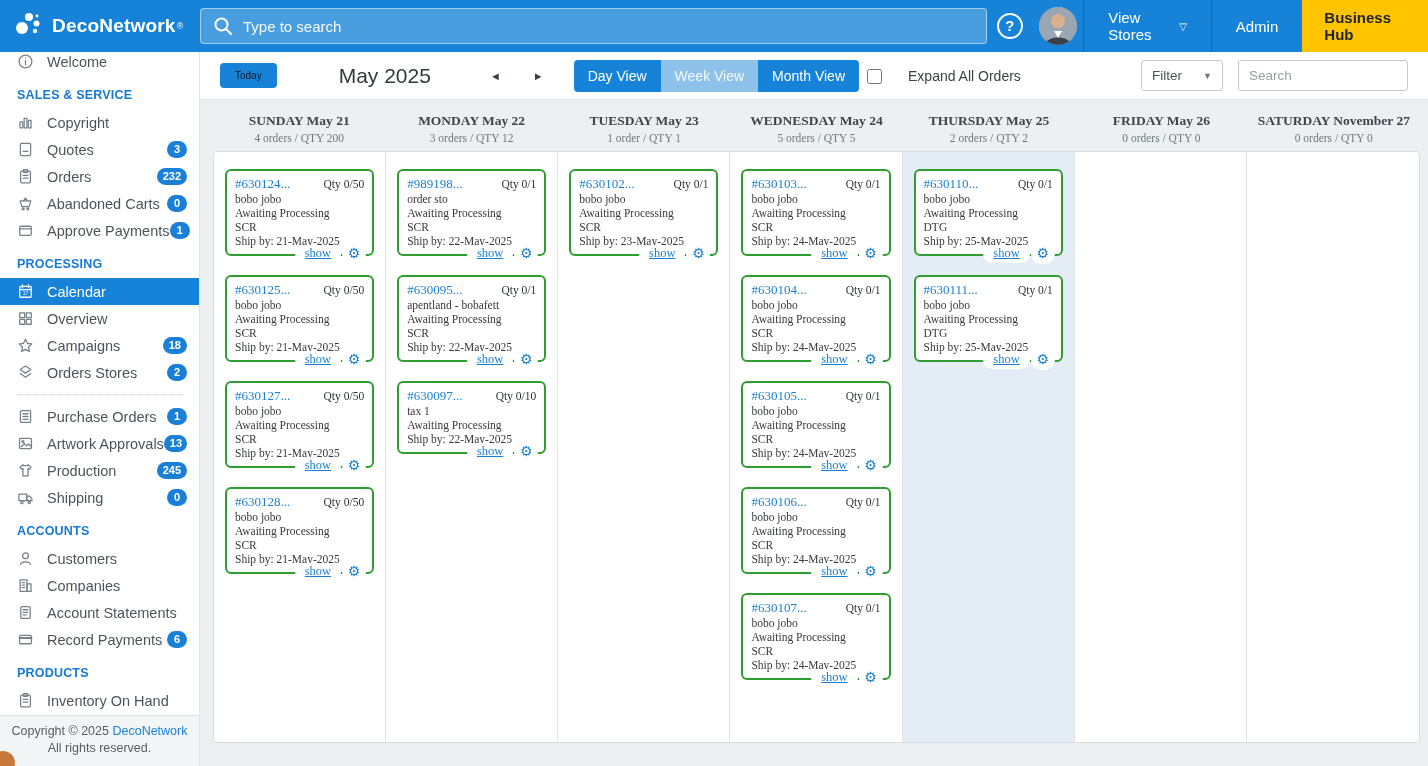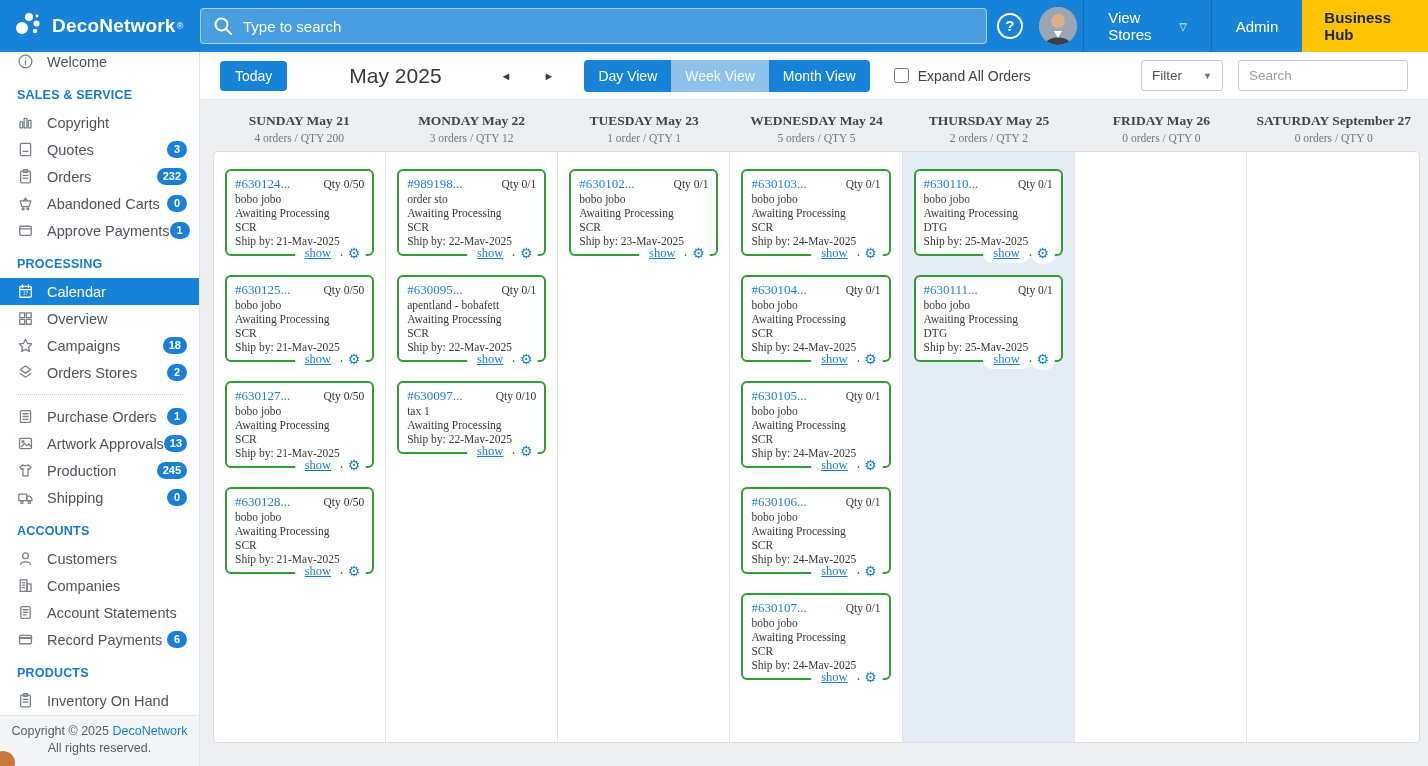--- a/index.html
+++ b/index.html
@@ -69,34 +69,34 @@
     background:#c8793a; z-index:40;
   }
 
   
   .main { margin-left:200px; padding-top:52px; }
   .toolbar {
     height:48px; background:#fff; border-bottom:1px solid #e3e7e9;
     display:flex; align-items:center; padding:0 20px;
   }
   .btn-today {
-    background:#1783d8; color:#ffffff; border:none; border-radius:4px;
-    font-size:14px; font-family:"Liberation Sans", sans-serif;
+    background:#1783d8; color:#0f172a; border:none; border-radius:4px;
+    font-size:10px; font-family:"Liberation Sans", sans-serif;
     padding:7px 15px; cursor:pointer;
   }
   .month-title { font-size:21px; color:#33393d; margin-left:62px; }
   .nav-arrows { margin-left:55px; display:flex; gap:24px; }
   .arrow-btn { font-size:11px; color:#3a3f44; cursor:pointer; background:none; border:none; padding:2px 4px; }
   .view-group { display:flex; margin-left:26px; border-radius:4px; overflow:hidden; }
   .view-btn {
     border:none; color:#fff; background:#1783d8; font-size:14px;
     font-family:"Liberation Sans", sans-serif; padding:8px 14px; cursor:pointer;
   }
   .view-btn.active { background:#8fc2eb; color:rgba(255,255,255,.9); }
-  .expand-wrap { display:flex; align-items:flex-start; margin-left:24px; }
+  .expand-wrap { display:flex; align-items:flex-end; margin-left:8px;gap:17px; }
   .expand-wrap input { width:15px; height:15px; margin:0 9px 0 0; accent-color:#1783d8; }
   .expand-label { font-size:14px; color:#3c4247; }
   .toolbar-spacer { flex:1; }
   .filter-dd {
     display:flex; align-items:center; justify-content:space-between;
     width:82px; height:31px; border:1px solid #c6cacc; border-radius:3px;
     background:#fff; padding:0 10px; font-size:13.5px; color:#4c5257; cursor:pointer; margin-right:15px;
   }
   .filter-dd .tri { font-size:9px; color:#6d757b; }
   .toolbar-search {
@@ -460,21 +460,21 @@
         </div>
         <div class="cal-header-cell">
           <div class="day-title">THURSDAY May 25</div>
           <div class="day-summary">2 orders / QTY 2</div>
         </div>
         <div class="cal-header-cell">
           <div class="day-title">FRIDAY May 26</div>
           <div class="day-summary">0 orders / QTY 0</div>
         </div>
         <div class="cal-header-cell">
-          <div class="day-title">SATURDAY September 27</div>
+          <div class="day-title">SATURDAY November 27</div>
           <div class="day-summary">0 orders / QTY 0</div>
         </div>
       </div>
     <div class="cal-body" id="cal-body">
         <div class="cal-col">
           <div class="order-card">
             <div class="oc-head">
               <a class="oc-num">#630124...</a>
               <span class="oc-qty">Qty 0/50</span>
             </div>

